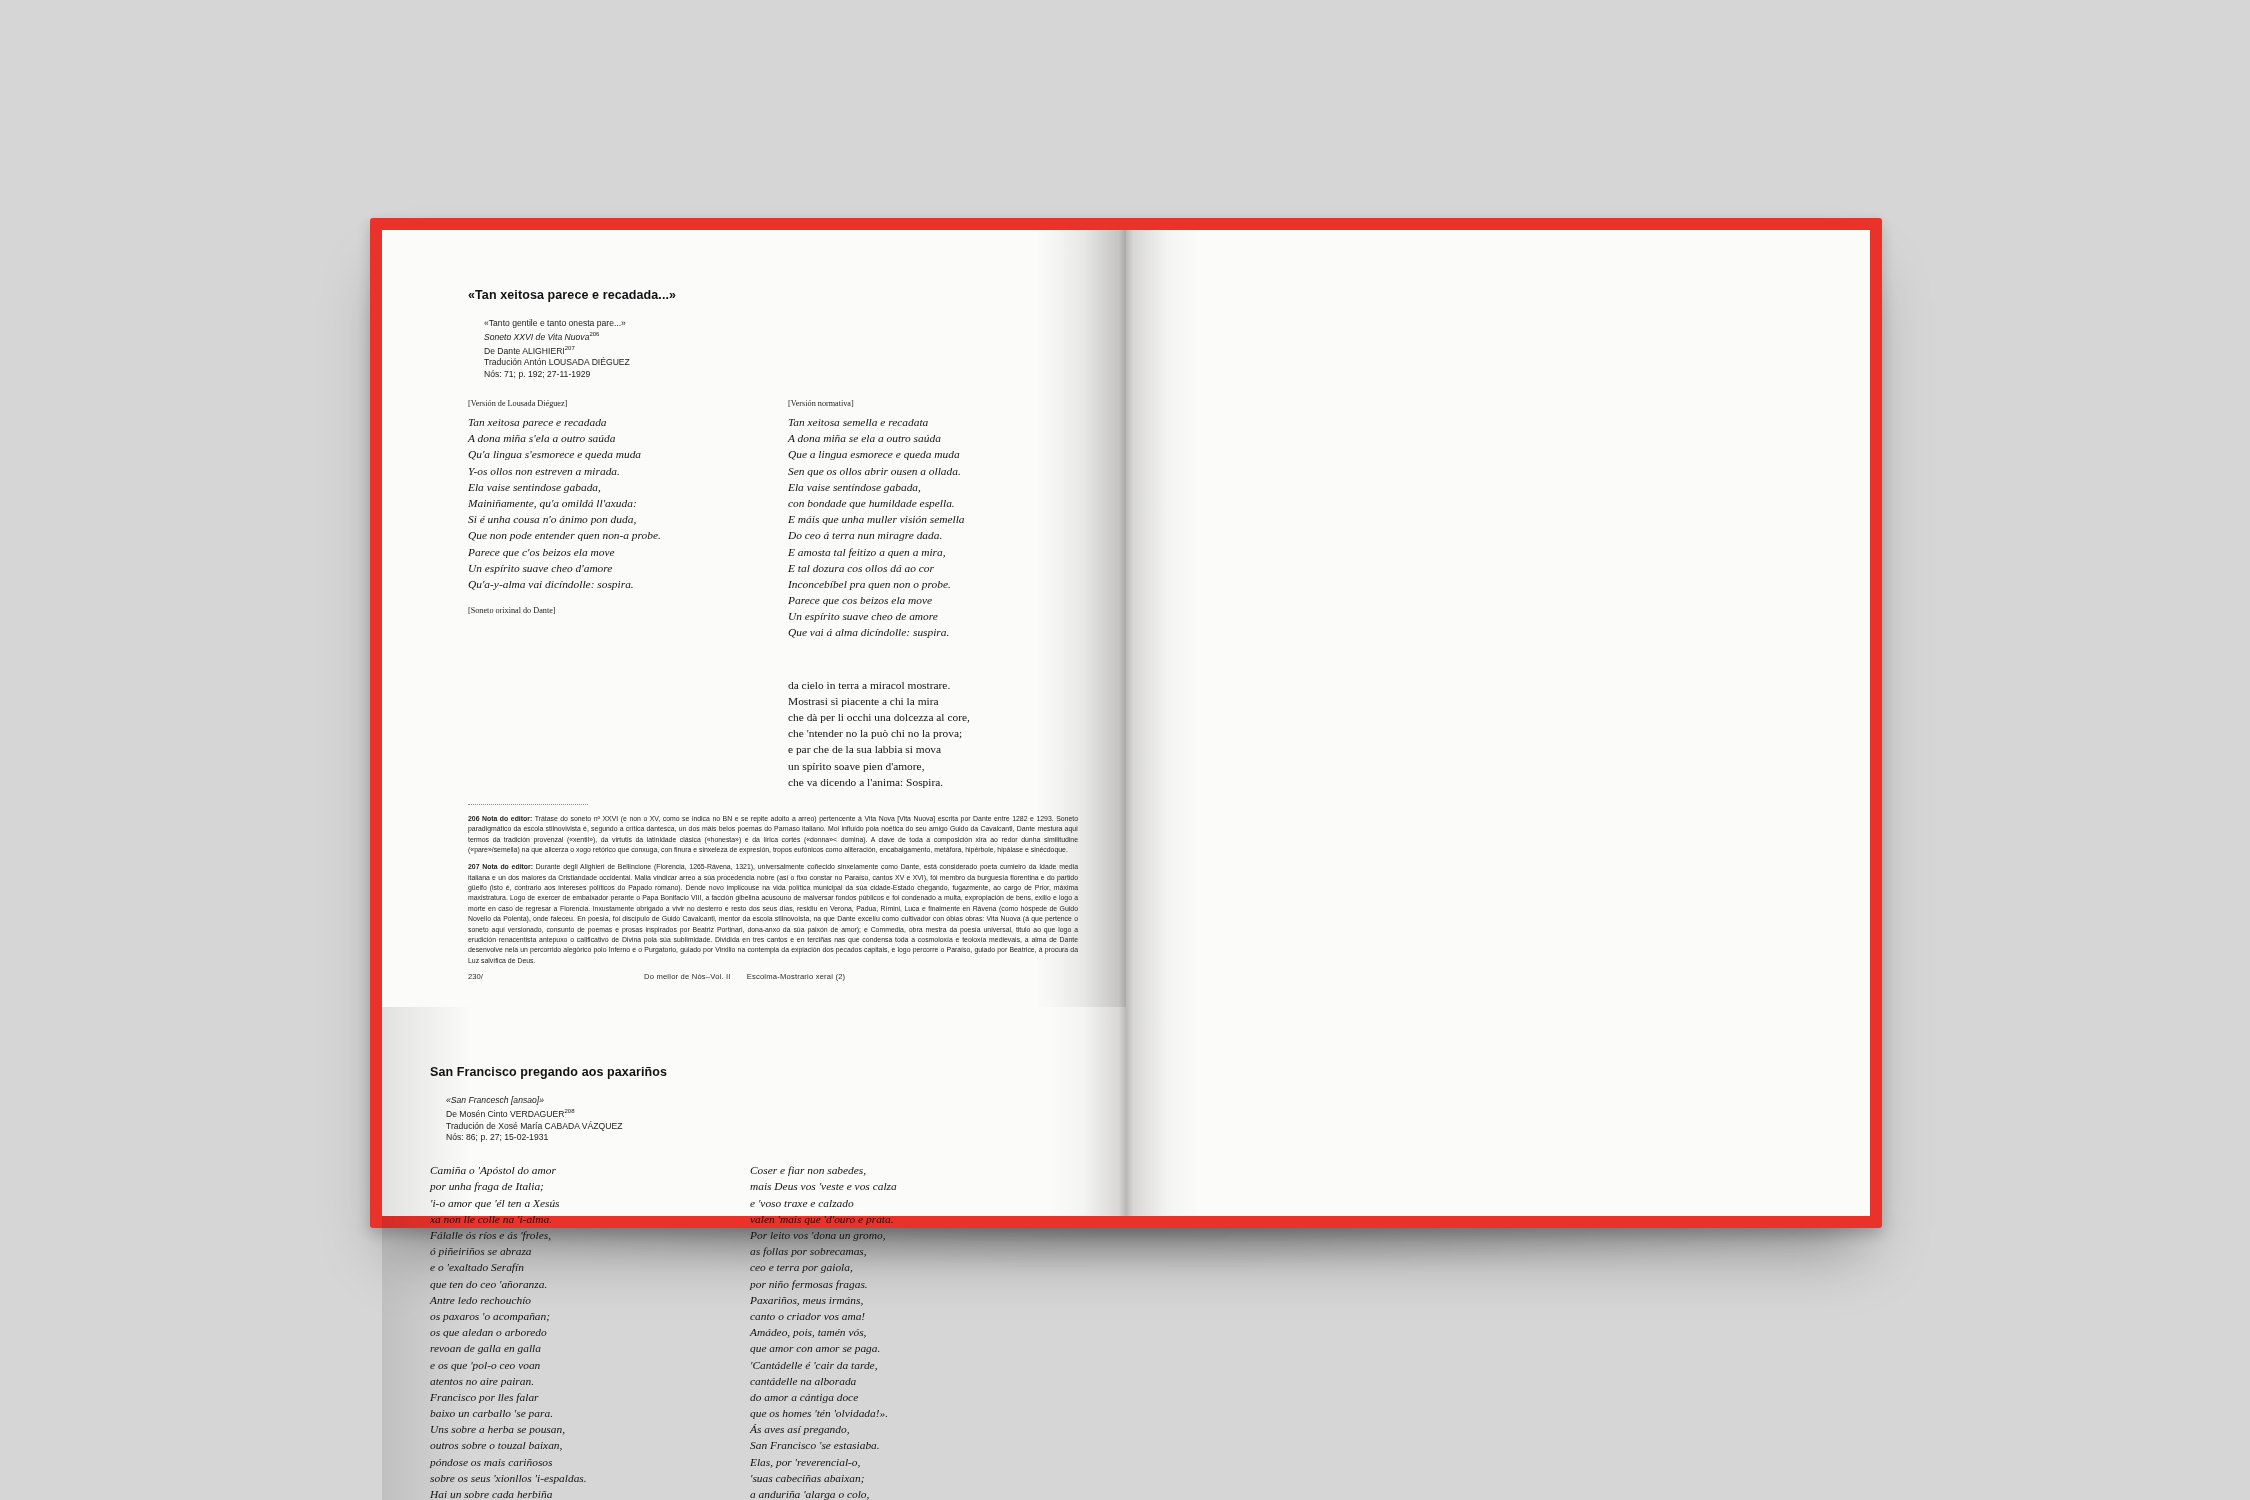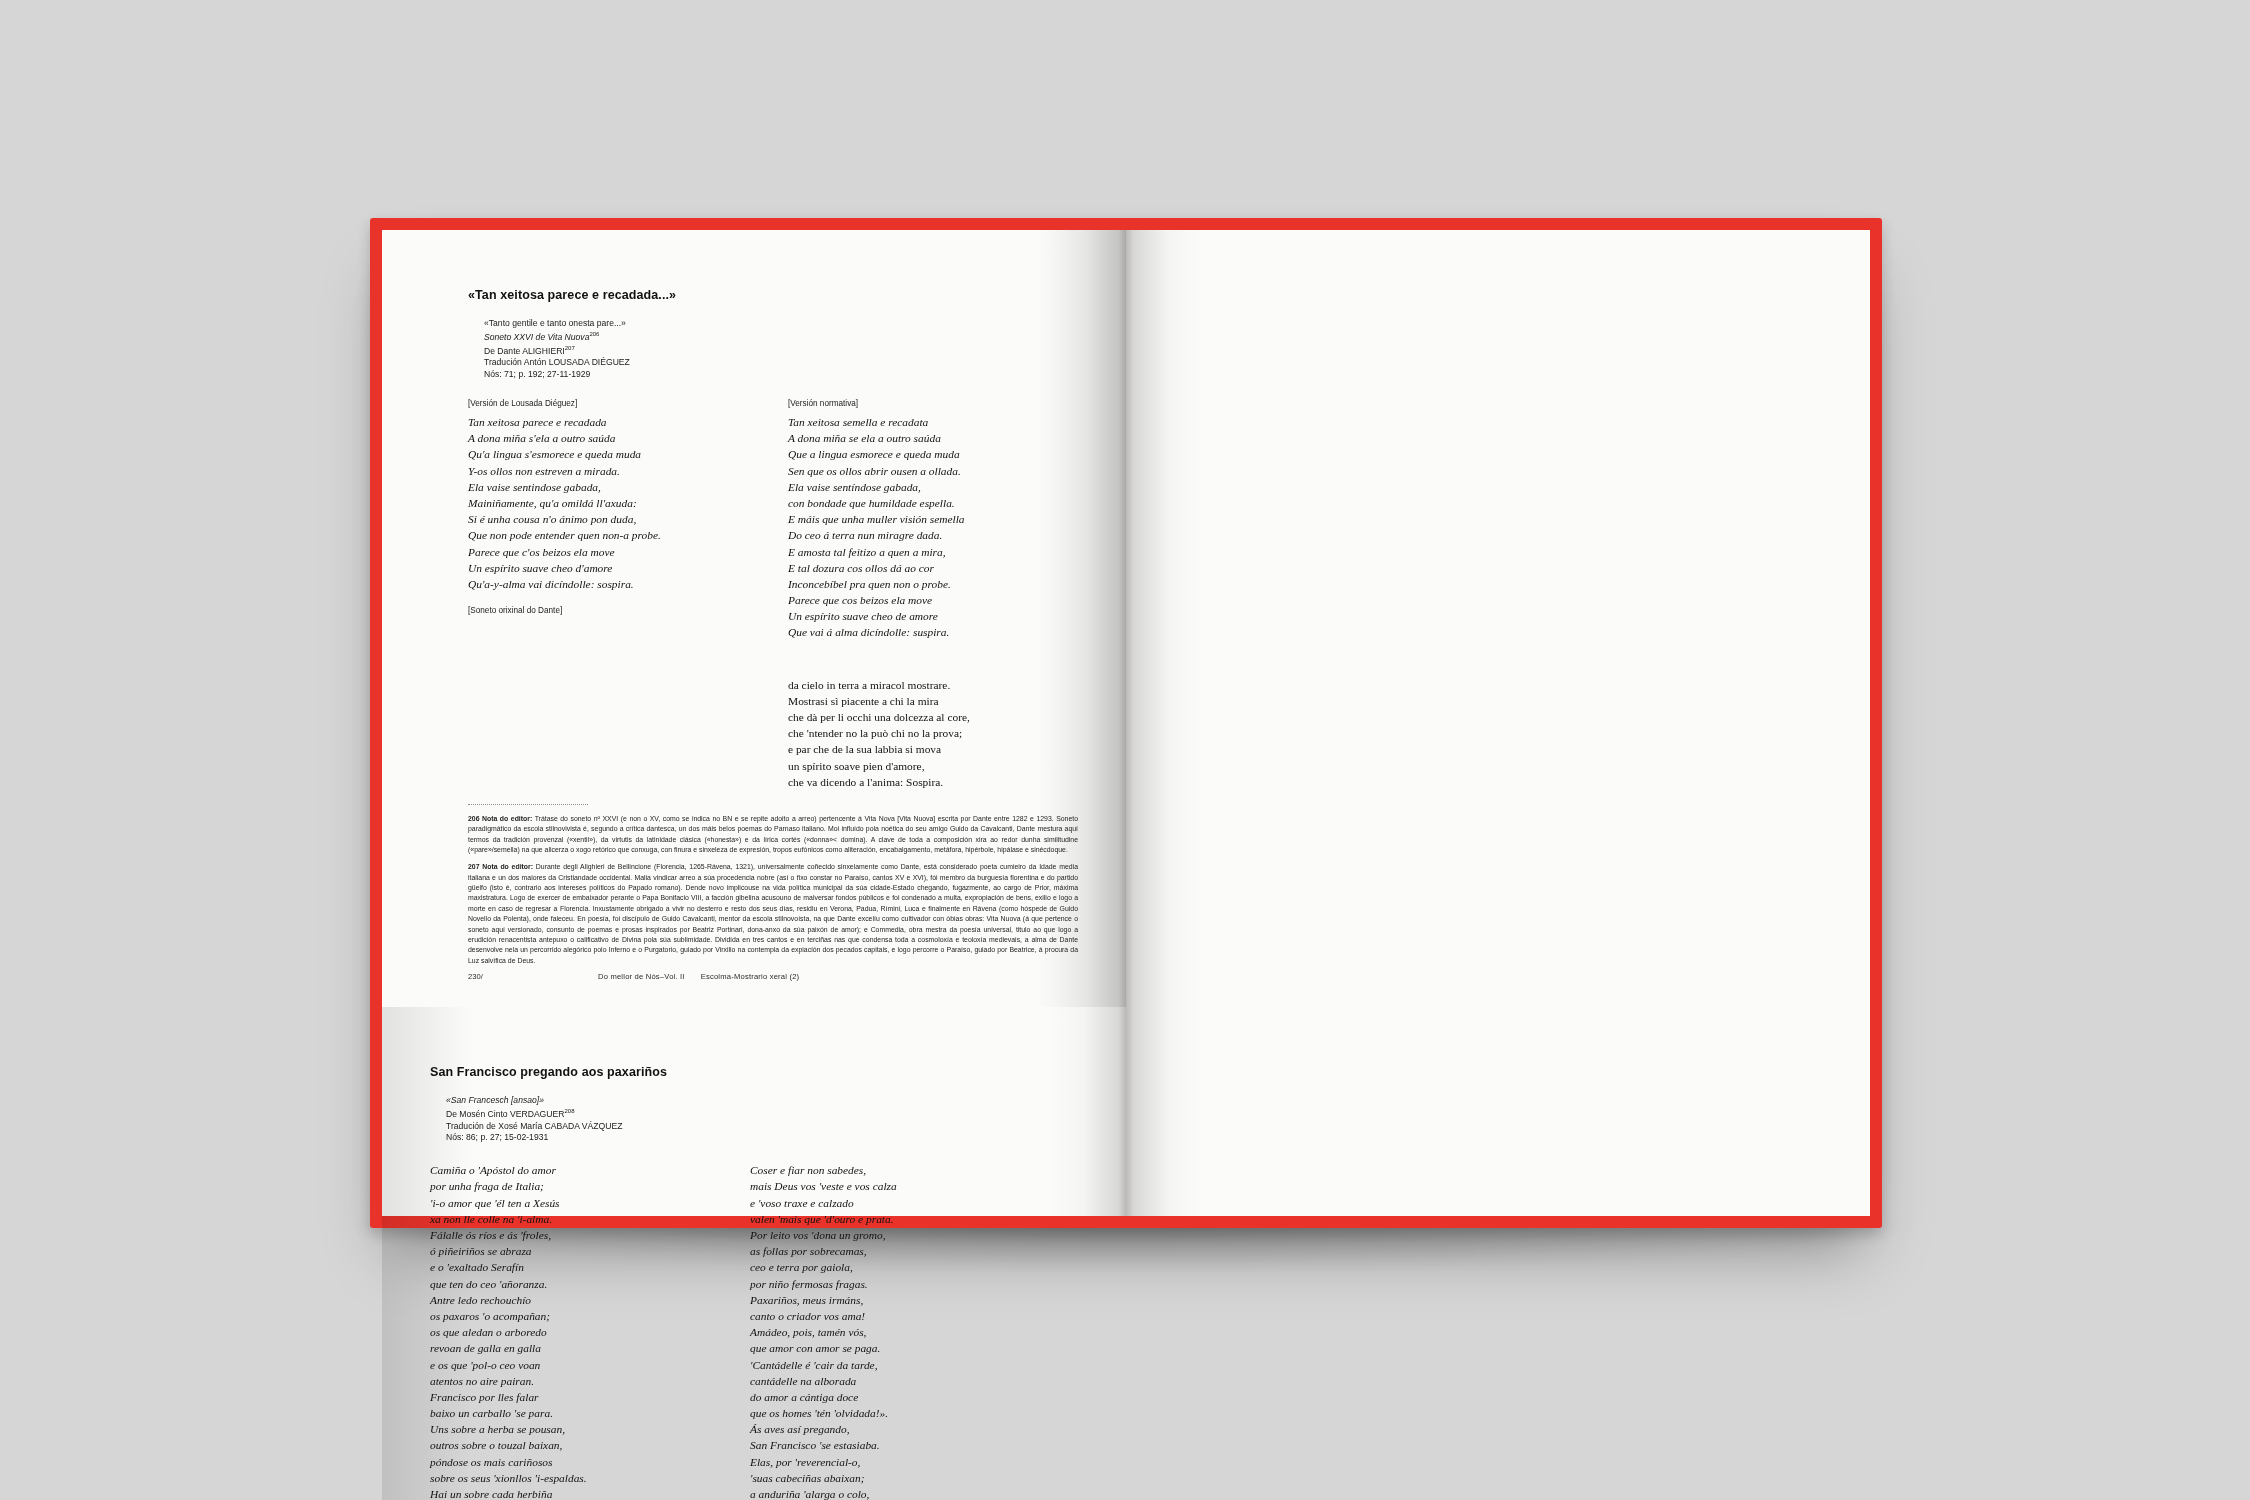--- a/index.html
+++ b/index.html
@@ -66,21 +66,21 @@
   .head-meta{
     font-family:"Liberation Sans", sans-serif;
     font-size:8.6px;line-height:1.38;color:#1a1a1a;margin:16px;
   }
   .head-meta .it{font-style:italic;}
   .sup{font-size:6px;vertical-align:super;}
 
   .cols{display:flex;gap:30px;margin-top:18px;}
   .col{flex:1;}
   .colhead{
-    font-family:Liberation Sans, sans-serif;
+    font-family:Liberation Serif, serif;
     font-size:8.2px;color:#222;margin:0 0 6px 0;
   }
   .verse{
     font-family:"Liberation Serif", serif;
     font-size:11.4px;line-height:1.42;color:#111;
     margin:0 0 0 0;white-space:pre-wrap;
   }
   .verse.it{font-style:italic;}
   .verse-block{margin-bottom:14px;}
   .spacer-lines{height:22px;}
@@ -95,21 +95,21 @@
     font-size:6.9px;line-height:1.5;color:#1c1c1c;
     text-align:justify;margin:0 0 7px 0;
   }
   .note b{font-weight:700;}
 
   .folio{
     position:absolute;left:0;right:0;bottom:26px;
     font-family:"Liberation Sans", sans-serif;
     font-size:7.6px;color:#2a2a2a;
   }
-  .folio .row{display:flex;align-items:baseline;}
+  .folio .row{display:flex;align-items:baseline;gap:46px;}
   .page.left .folio{padding-left:86px;padding-right:48px;}
   .page.right .folio{padding-left:48px;padding-right:86px;}
   .page.left .folio .row{justify-content:flex-start;}
   .page.left .folio .num{width:130px;}
   .page.right .folio .num{margin-left:auto;}
   .run{letter-spacing:.2px;}
   .run .sep{display:inline-block;width:16px;}
 
   
   .curve-l{

